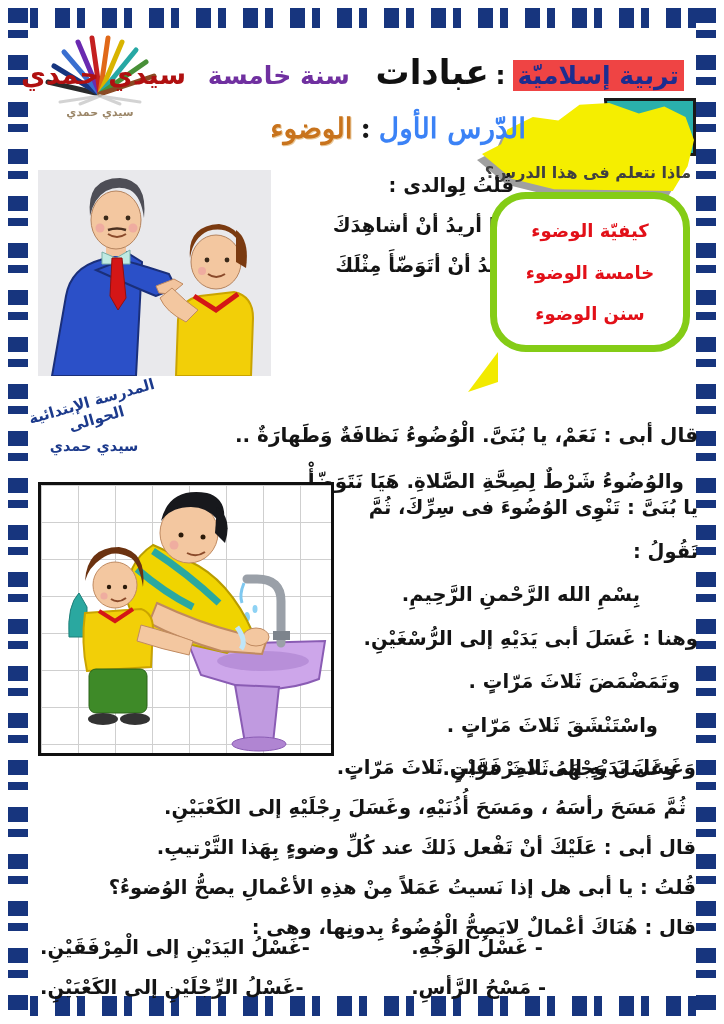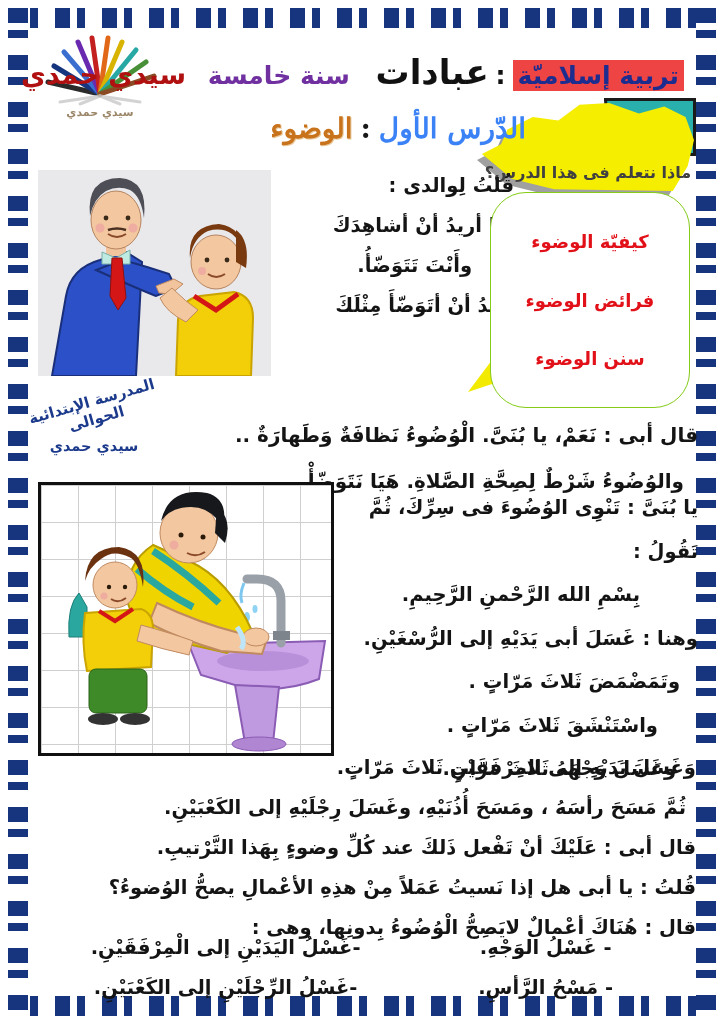--- a/index.html
+++ b/index.html
@@ -39,22 +39,22 @@
   .bubble { position:absolute; top:103px; right:30px; width:212px; height:88px; z-index:2; }
   .bubble-shadow, .bubble-body { position:absolute; inset:0;
     clip-path:polygon(0% 58%,9% 47%,12% 30%,24% 16%,36% 20%,46% 2%,60% 0%,74% 12%,86% 4%,96% 16%,100% 42%,97% 72%,90% 100%,34% 98%,14% 86%,6% 70%); }
   .bubble-shadow { background:#a0a0a0; transform:translate(-5px,6px); }
   .bubble-body { background:#f5ee00; }
   .bubble-text { position:absolute; bottom:9px; left:0; right:0; text-align:center; font-size:16px; font-weight:bold; color:#404040; direction:rtl; }
 
   
   .learn-tail { position:absolute; top:352px; right:226px; width:30px; height:40px; background:#f2ea00;
     clip-path:polygon(0 100%,100% 0,100% 75%); z-index:1; }
-  .learn-box { position:absolute; top:192px; right:34px; width:200px; height:216px; background:#fff;
-    border:1px solid #84cc16; border-radius:36px; z-index:3; display:flex; flex-direction:column;
+  .learn-box { position:absolute; top:192px; right:34px; width:200px; height:160px; background:#fff;
+    border:7px solid #84cc16; border-radius:36px; z-index:3; display:flex; flex-direction:column;
     justify-content:space-evenly; align-items:center; direction:rtl; }
   .learn-item { color:#e21018; font-size:18px; font-weight:bold; }
 
   
   .img1 { position:absolute; left:38px; top:170px; width:233px; height:206px; background:#e9e9ec; z-index:2; }
 
   
   .dialog1 { position:absolute; left:258px; top:166px; width:256px; direction:rtl; color:#141414;
     font-weight:bold; font-size:19.5px; line-height:40px; text-align:right; z-index:2; }
   .d1-0 { padding-left:0; }
@@ -88,21 +88,21 @@
   .d2-5 { padding-right:22px; }
 
   
   .para2 { position:absolute; left:41px; right:28px; top:748px; direction:rtl; text-align:right;
     font-size:19.5px; font-weight:bold; color:#141414; line-height:40px; z-index:2; }
   .p2-1 { padding-right:10px; }
 
   
   .wudu-list { position:absolute; left:40px; right:44px; top:928px; direction:rtl; display:grid;
     grid-template-columns:42% 58%; font-size:19.5px; font-weight:bold; color:#141414; line-height:40px; z-index:2; }
-  .wudu-cell { text-align:center; }
+  .wudu-cell { text-align:left; }
 </style>
 </head>
 <body>
 
 <div class="page">
 
   <div class="frame-h frame-top"></div>
   <div class="frame-h frame-bottom"></div>
   <div class="frame-v frame-left"></div>
   <div class="frame-v frame-right"></div>
@@ -145,21 +145,21 @@
 
   <div class="bubble">
     <div class="bubble-shadow"></div>
     <div class="bubble-body"></div>
     <div class="bubble-text">ماذا نتعلم فى هذا الدرس؟</div>
   </div>
 
   <div class="learn-tail"></div>
   <div class="learn-box">
     <div class="learn-item">كيفيّة الوضوء</div>
-    <div class="learn-item">فرائض الوضوء</div>
+    <div class="learn-item">خامسة الوضوء</div>
     <div class="learn-item">سنن الوضوء</div>
   </div>
 
   <div class="img1">
     <svg width="233" height="206" viewBox="0 0 233 206">
       <rect width="233" height="206" fill="#e9e9ec"></rect>
 
       <path d="M14,206 L28,126 Q33,98 62,90 L88,82 L104,92 L98,206 Z" fill="#2b50c8" stroke="#1a2f7a" stroke-width="2"></path>
       <path d="M58,100 Q98,118 118,126 L138,118 L131,104 Q100,94 84,90 Z" fill="#2b50c8" stroke="#1a2f7a" stroke-width="2"></path>
       <path d="M118,116 l18,-7 l9,5 l-12,10 l-12,-1 z" fill="#f2c49e" stroke="#c08a60"></path>
@@ -187,21 +187,20 @@
       <circle cx="169" cy="90" r="2.4" fill="#3a2a1a"></circle>
       <circle cx="189" cy="90" r="2.4" fill="#3a2a1a"></circle>
       <circle cx="164" cy="101" r="4" fill="#eda3a0" opacity="0.75"></circle>
       <path d="M170,104 Q178,110 187,104" stroke="#8a4a2a" stroke-width="2" fill="none"></path>
     </svg>
   </div>
 
   <div class="dialog1">
     <div class="d1-0">قُلتُ لِوالدى :</div>
     <div class="d1-1">أنا أريدُ أنْ أشاهِدَكَ</div>
-    <div class="d1-2">وأَنْتَ تَتَوَضّأُ.</div>
     <div class="d1-3">أريدُ أنْ أتَوَضّأَ مِثْلَكَ</div>
   </div>
 
   <div class="stamp">
     <span class="stamp-l1">المدرسة الإبتدائية الحوالى</span>
     <div class="stamp-l2">سيدي حمدي</div>
   </div>
 
   <div class="para1">
     <div class="p1-0">قال أبى : نَعَمْ، يا بُنَىَّ. الْوُضُوءُ نَظافَةٌ وَطَهارَةٌ ..</div>

